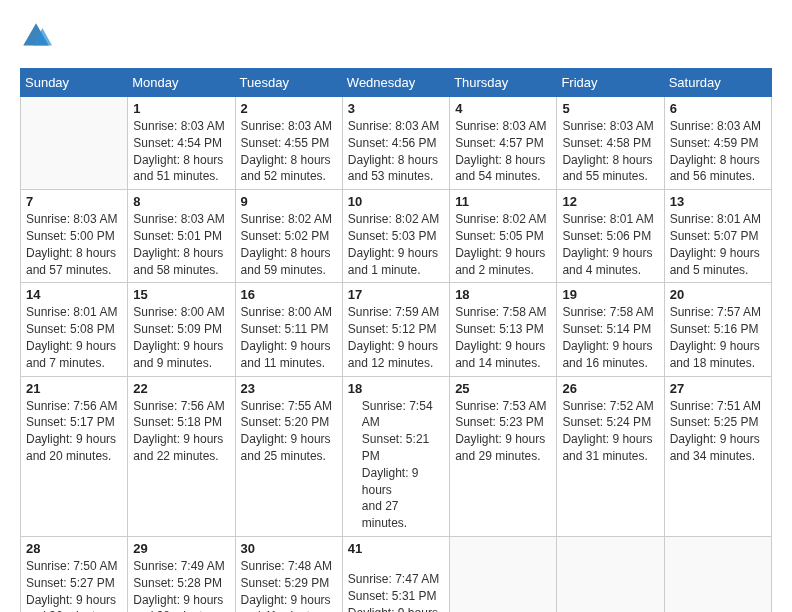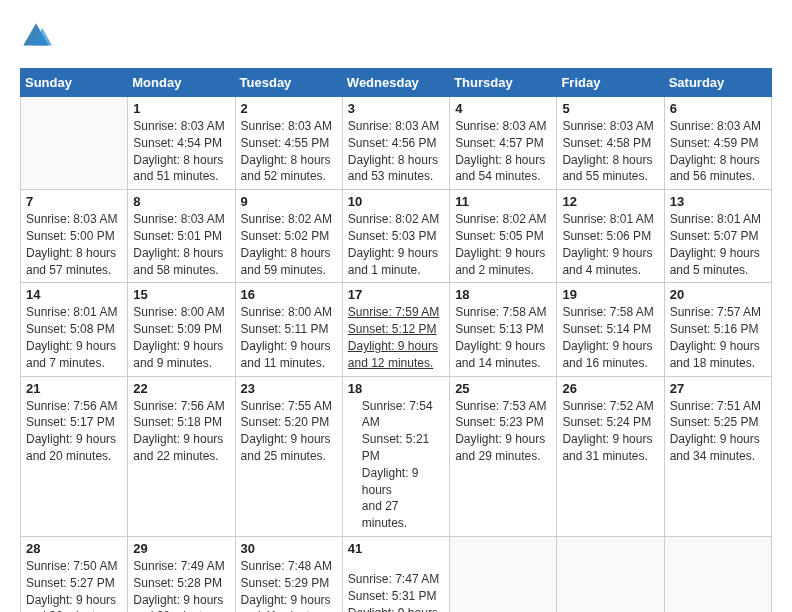--- a/index.html
+++ b/index.html
@@ -48,21 +48,21 @@
       width: 100%;
       border-collapse: collapse;
       font-size: 11px;
     }
     .calendar thead th {
       background: #2a6db5;
       color: #fff;
       padding: 6px 4px;
       text-align: left;
       font-size: 13px;
-      font-weight: bold;
+      font-weight: normal;
       border: 1px solid #2a6db5;
     }
     .calendar tbody td {
       border: 1px solid #ccc;
       vertical-align: top;
       padding: 4px 5px;
       width: calc(100% / 7);
       height: 90px;
     }
     .day-number {
@@ -227,21 +227,21 @@
         </td>
         <td>
           <span class="day-number">16</span>
           <div class="day-info" style="white-space: pre-line;">Sunrise: 8:00 AM
 Sunset: 5:11 PM
 Daylight: 9 hours
 and 11 minutes.</div>
         </td>
         <td>
           <span class="day-number">17</span>
-          <div class="day-info" style="white-space: pre-line; text-decoration: underline;">Sunrise: 7:59 AM
+          <div class="day-info" style="white-space: pre-line;">Sunrise: 7:59 AM
 Sunset: 5:12 PM
 Daylight: 9 hours
 and 12 minutes.</div>
         </td>
         <td>
           <span class="day-number">18</span>
           <div class="day-info" style="white-space: pre-line;">Sunrise: 7:58 AM
 Sunset: 5:13 PM
 Daylight: 9 hours
 and 14 minutes.</div>

